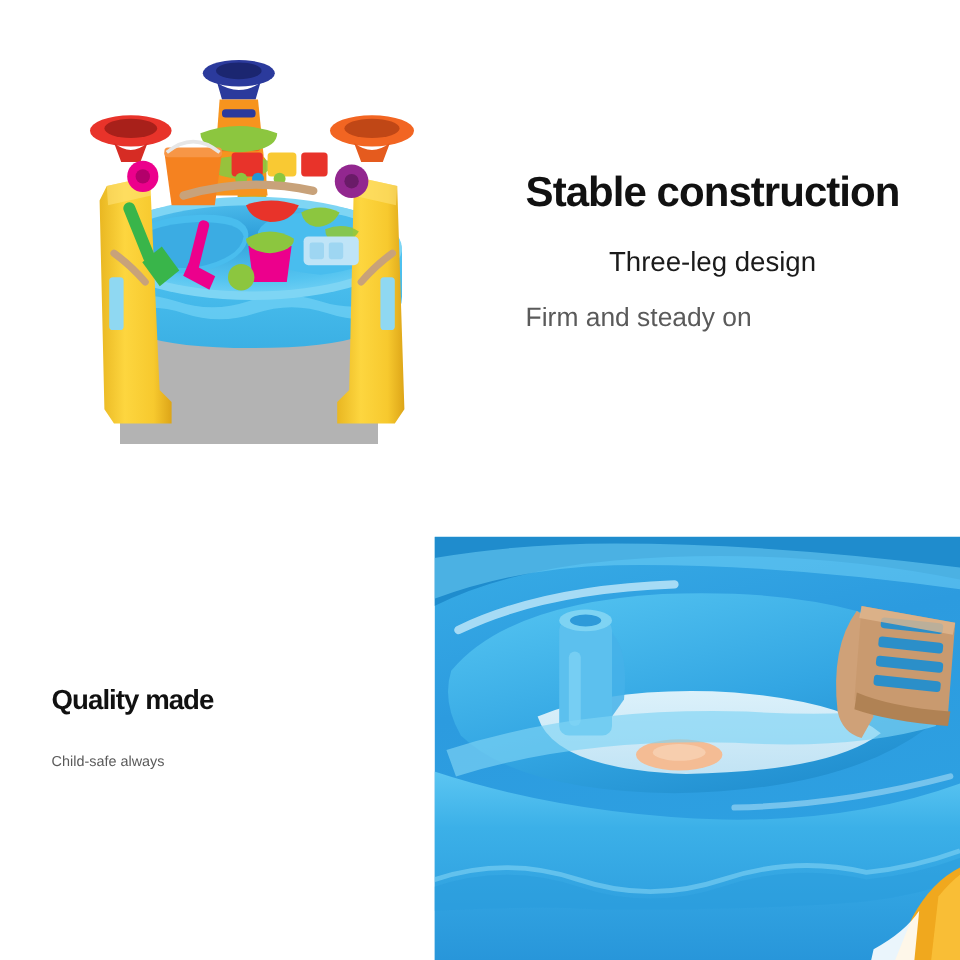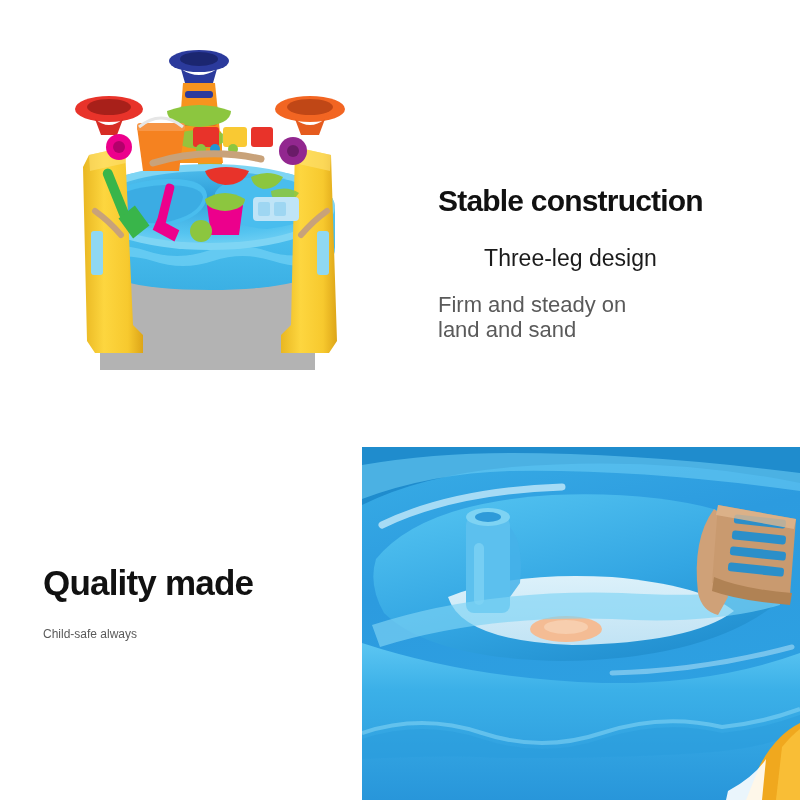--- a/index.html
+++ b/index.html
@@ -25,27 +25,27 @@
     color: #1b1b1b;
     white-space: nowrap;
   }
   .body-line {
     font-weight: normal;
     color: #5a5a5a;
     white-space: nowrap;
   }
 
   #block-stable { left: 438px; top: 140px; }
-  #block-stable .headline { font-size: 30px; line-height: 42px; margin-top: 40px; }
+  #block-stable .headline { font-size: 35px; line-height: 42px; }
   #block-stable .subhead  { font-size: 23px; line-height: 32px; margin-top: 20px; text-align: center; }
   #block-stable .body-wrap { margin-top: 18px; }
   #block-stable .body-line { font-size: 22px; line-height: 25px; }
 
   #block-quality { left: 43px; top: 562px; }
-  #block-quality .headline { font-size: 35px; line-height: 42px; }
+  #block-quality .headline { font-size: 23px; line-height: 42px; }
   #block-quality .subhead  { font-size: 23px; line-height: 32px; margin-top: 2px; }
   #block-quality .body-wrap { margin-top: 18px; }
   #block-quality .body-line { font-size: 12px; line-height: 25px; }
 
   
   #photo-table {
     position: absolute; left: 55px; top: 35px;
     width: 310px; height: 350px;
     background: #ffffff;
   }
@@ -200,21 +200,20 @@
       <path d="M40,176 Q54,186 66,200" fill="none" stroke="#c8a27a" stroke-width="6" stroke-linecap="round"></path>
       <path d="M272,176 Q258,186 246,200" fill="none" stroke="#c8a27a" stroke-width="6" stroke-linecap="round"></path>
     </svg>
   </div>
 
   <div class="text-block" id="block-stable">
     <div class="headline">Stable construction</div>
     <div class="subhead">Three-leg design</div>
     <div class="body-wrap">
       <div class="body-line">Firm and steady on</div>
-      <div class="body-line">land and sand</div>
     </div>
   </div>
 
   <div class="text-block" id="block-quality">
     <div class="headline">Quality made</div>
     <div class="body-wrap">
       <div class="body-line">Child-safe always</div>
     </div>
   </div>
 

